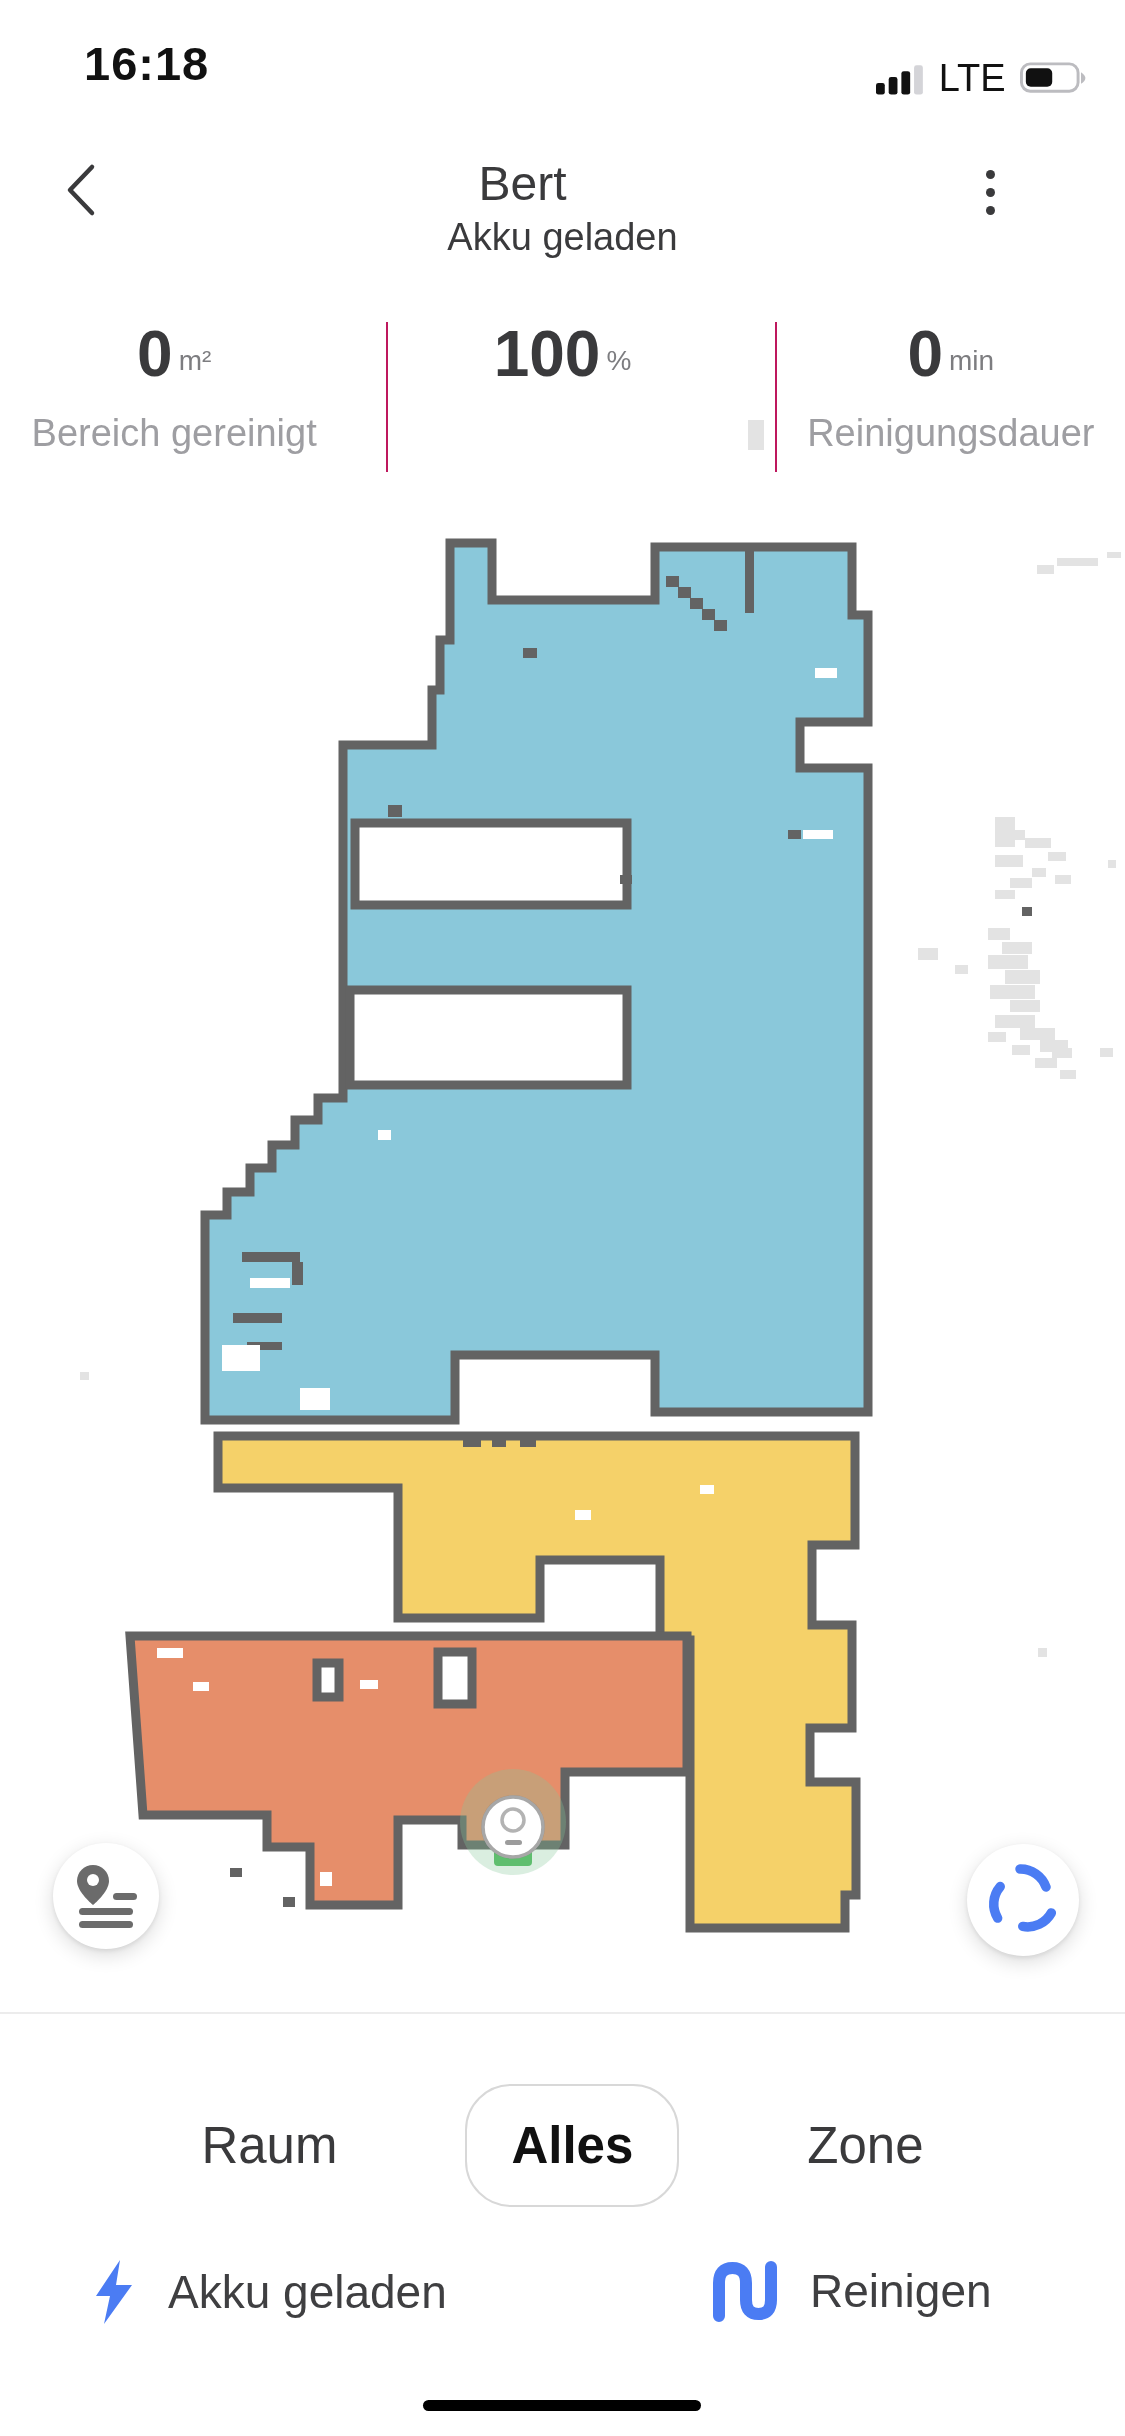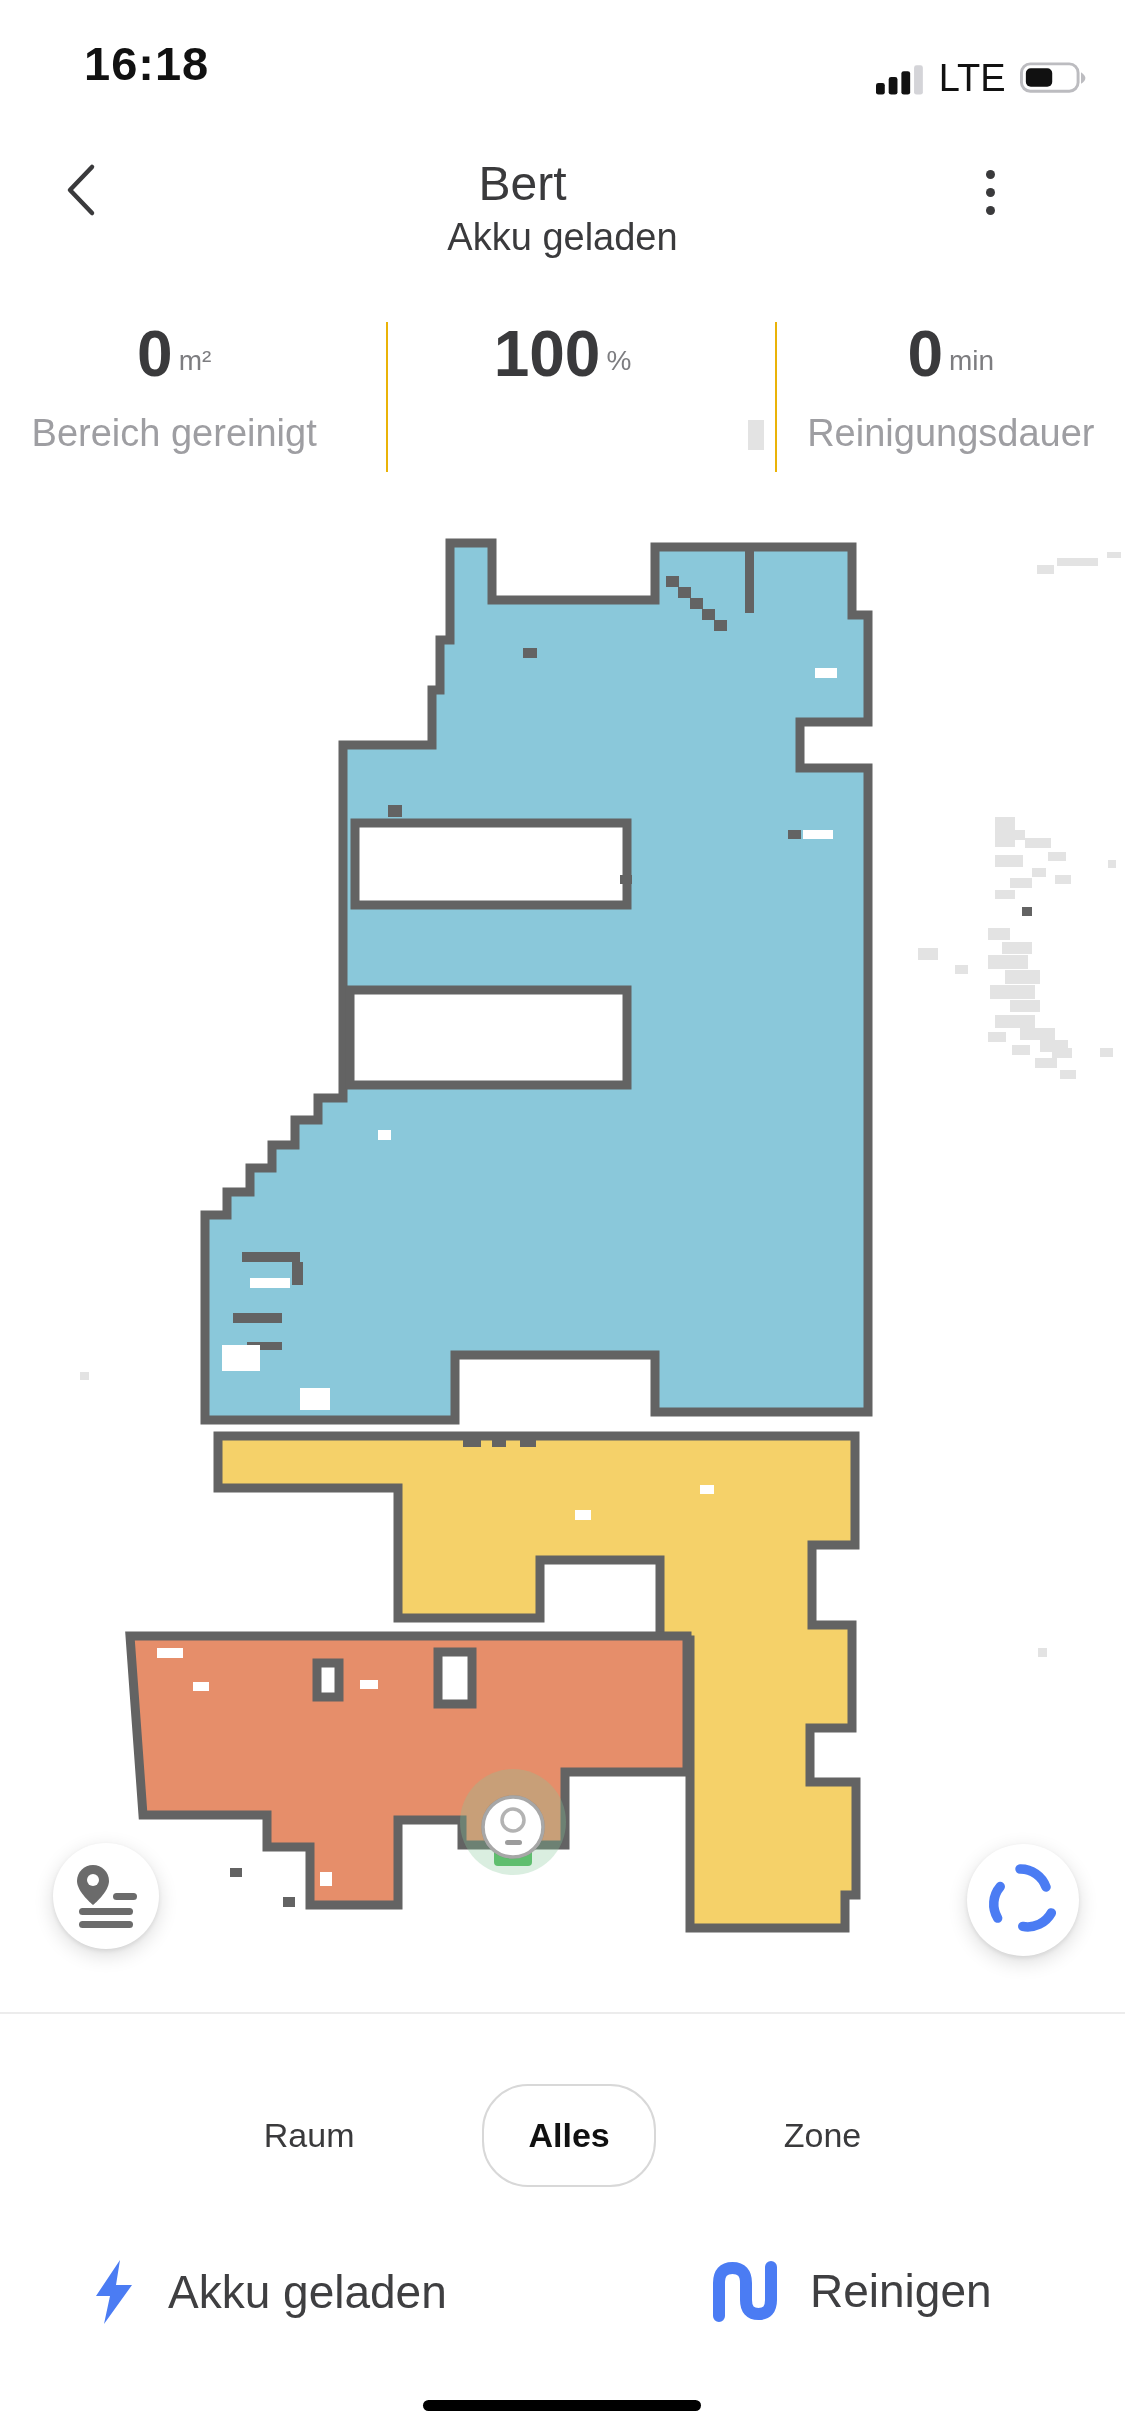--- a/index.html
+++ b/index.html
@@ -14,41 +14,41 @@
   .lte{font-size:38px;font-weight:500;color:#111;margin-left:12px;margin-right:14px;}
   
   .back{left:50px;top:158px;width:60px;height:64px;display:flex;align-items:center;justify-content:center;cursor:pointer;}
   .title{left:0;top:156px;width:1045px;text-align:center;font-size:48px;font-weight:500;color:#3a3a3c;}
   .subtitle{left:0;top:216px;width:1125px;text-align:center;font-size:38px;font-weight:400;color:#3a3a3c;}
   .kebab{left:958px;top:152px;width:64px;height:80px;display:flex;flex-direction:column;align-items:center;justify-content:center;gap:9px;cursor:pointer;}
   .kebab i{width:9px;height:9px;border-radius:50%;background:#3a3a3c;}
   
   .stats{left:0;top:322px;width:1125px;height:150px;display:flex;gap:38px;}
   .stat{flex:1;text-align:center;position:relative;}
-  .stat + .stat{border-left:2px solid #eab308;}
+  .stat + .stat{border-left:2px solid #be185d;}
   .stat .val{font-size:64px;font-weight:600;color:#3a3a3c;line-height:1;display:inline-block;}
   .stat .unit{font-size:28px;font-weight:500;color:#7d7d80;vertical-align:super;margin-left:6px;}
   .stat .lab{margin-top:26px;font-size:38px;color:#9e9ea2;}
   .artifact{left:748px;top:420px;width:16px;height:30px;background:#e3e3e3;}
   
   svg.map{left:0;top:500px;}
   .room{stroke:#636363;stroke-width:9;stroke-linejoin:miter;}
   .hole{fill:#ffffff;stroke:#636363;stroke-width:9;}
   .wallbit{fill:#636363;}
   .whitebit{fill:#ffffff;}
   .debris{fill:#e3e3e3;}
   
   .fab{border-radius:50%;background:#fff;box-shadow:0 6px 20px rgba(0,0,0,.14),0 2px 4px rgba(0,0,0,.08);
        display:flex;align-items:center;justify-content:center;cursor:pointer;}
   .fab.left{left:53px;top:1843px;width:106px;height:106px;}
   .fab.right{left:967px;top:1844px;width:112px;height:112px;}
   
   .sheet-divider{left:0;top:2012px;width:1125px;height:2px;background:#ececec;}
   .tabs{left:0;top:2084px;width:1125px;display:flex;justify-content:center;align-items:center;gap:118px;}
-  .tab{font-size:34px;color:#3a3a3c;cursor:pointer;padding:18px 10px;}
+  .tab{font-size:51px;color:#3a3a3c;cursor:pointer;padding:18px 10px;}
   .tab.selected{border:2px solid #d8d8d8;border-radius:46px;padding:30px 44px;font-weight:700;color:#111;}
   .actions{left:0;top:2244px;width:1125px;height:120px;}
   .action{position:absolute;display:flex;align-items:center;gap:32px;cursor:default;}
   .action .alab{font-size:46px;color:#3f3f41;}
   .home-bar{left:423px;top:2400px;width:278px;height:11px;border-radius:6px;background:#000;}
 </style>
 </head>
 <body>
 
 <div class="abs time">16:18</div>

